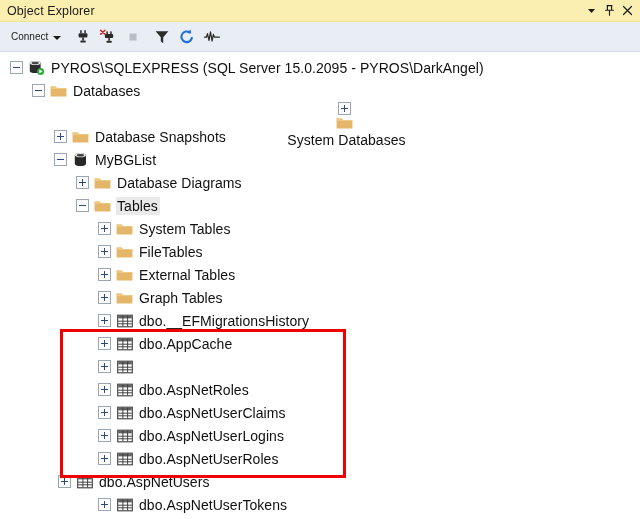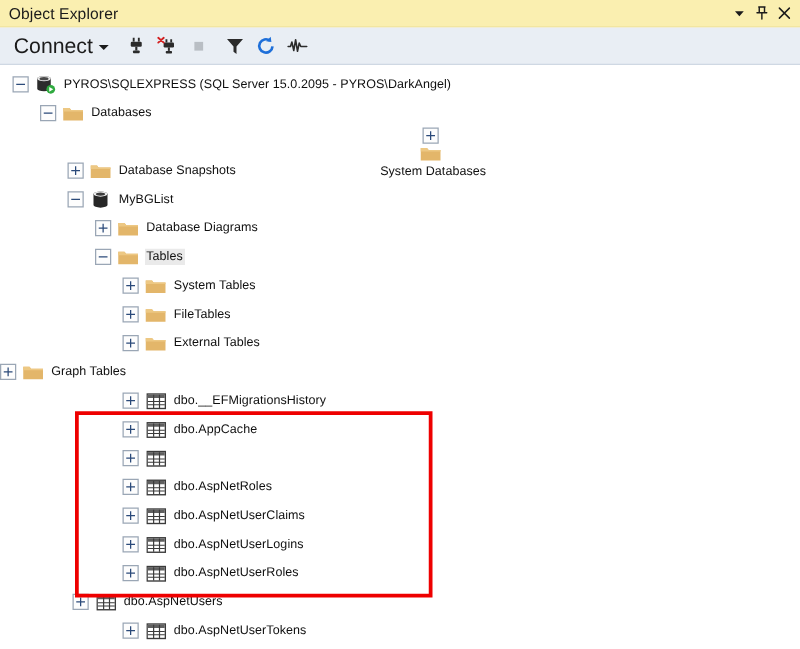--- a/index.html
+++ b/index.html
@@ -63,21 +63,21 @@
     display: flex;
     align-items: center;
     padding-left: 7px;
     box-sizing: border-box;
     border-bottom: 1px solid #cfd8e3;
   }
   .connect-btn {
     display: flex;
     align-items: center;
     gap: 5px;
-    font-size: 17px;
+    font-size: 10px;
     color: #1b1b1b;
     padding: 2px 4px;
     margin-right: 6px;
     white-space: nowrap;
   }
   .caret-down {
     width: 0; height: 0;
     border-left: 4px solid transparent;
     border-right: 4px solid transparent;
     border-top: 4px solid #1b1b1b;
@@ -142,21 +142,21 @@
     height: 16px;
     flex: 0 0 auto;
     margin-right: 5px;
     display: flex;
     align-items: center;
     justify-content: center;
   }
   .node-icon svg { display: block; }
 
   .node-label {
-    font-size: 10px;
+    font-size: 14px;
     color: #101010;
     letter-spacing: 0.05px;
     padding: 1px 2px 1px 1px;
   }
   .node.selected .node-label {
     background: #eaeaea;
   }
 
   
   .highlight-box {
@@ -349,21 +349,21 @@
         <div class="node" style="padding-left: 98px;">
           <span class="expander plus"></span>
           <span class="node-icon">
             <svg width="17" height="14" viewBox="0 0 17 14">
               <path d="M0.6 2.4 H5.6 L6.9 3.9 H16.4 V12.4 H0.6 Z" fill="#e3b66a"></path>
               <path d="M0.6 2.4 H5.6 L6.9 3.9 H16.4 V5.1 H0.6 Z" fill="#edc883"></path>
             </svg>
           </span>
           <span class="node-label">External Tables</span>
         </div>
-        <div class="node" style="">
+        <div class="node" style="padding-left: 98px;">
           <span class="expander plus"></span>
           <span class="node-icon">
             <svg width="17" height="14" viewBox="0 0 17 14">
               <path d="M0.6 2.4 H5.6 L6.9 3.9 H16.4 V12.4 H0.6 Z" fill="#e3b66a"></path>
               <path d="M0.6 2.4 H5.6 L6.9 3.9 H16.4 V5.1 H0.6 Z" fill="#edc883"></path>
             </svg>
           </span>
           <span class="node-label">Graph Tables</span>
         </div>
         <div class="node" style="padding-left: 98px;">

